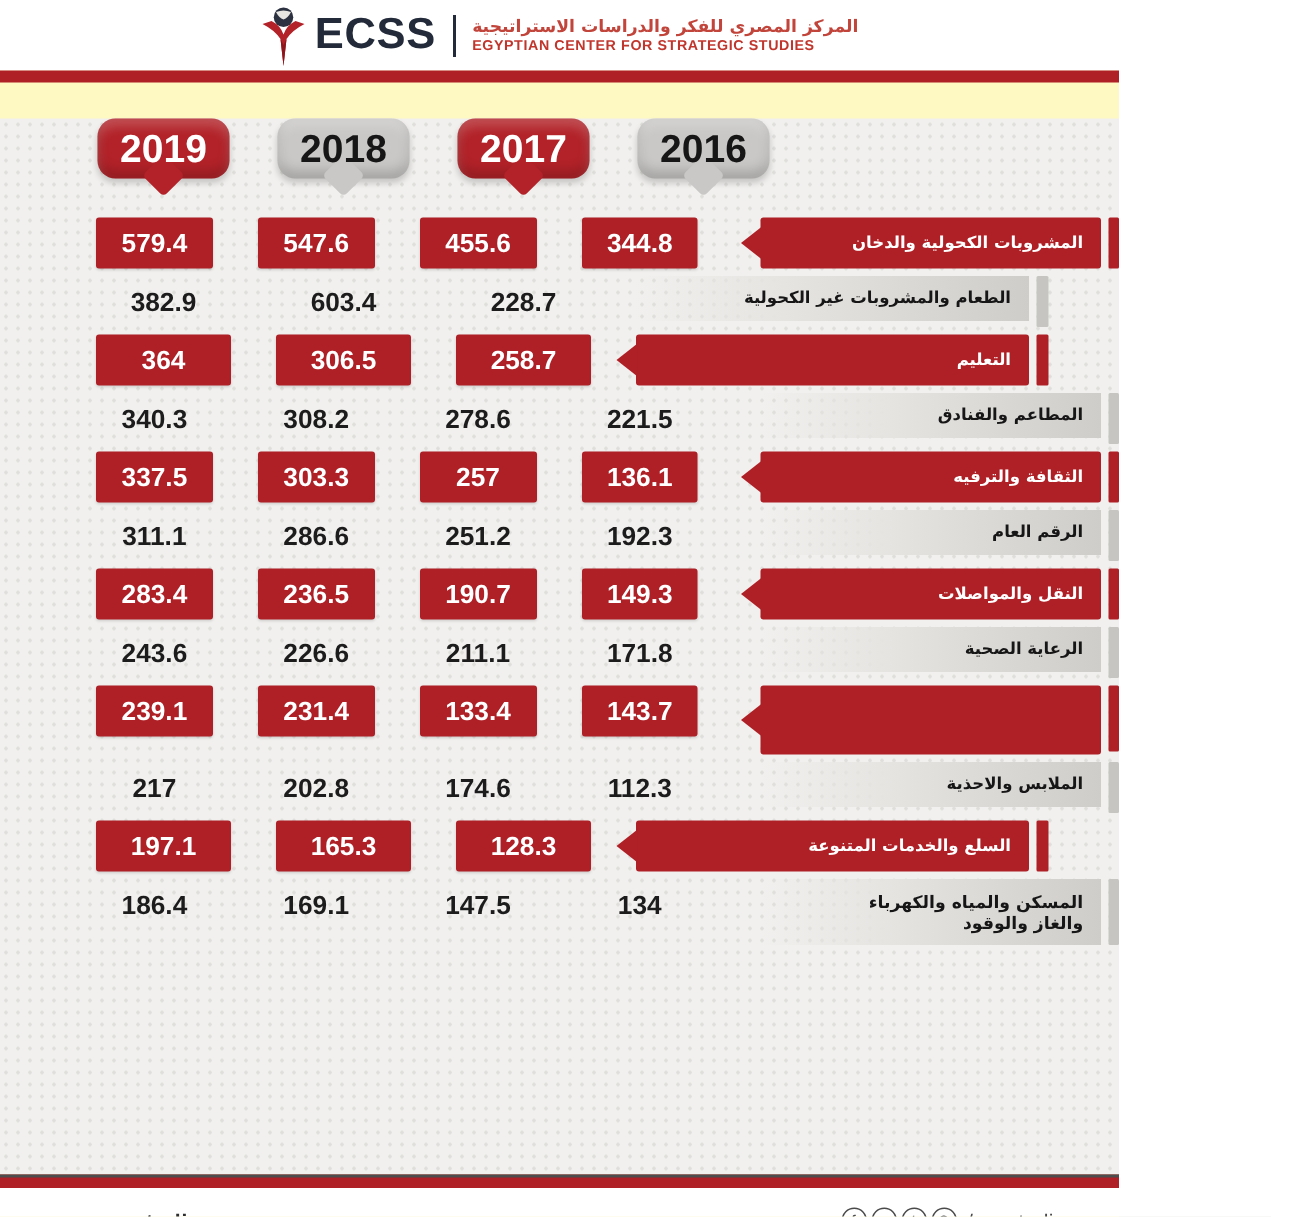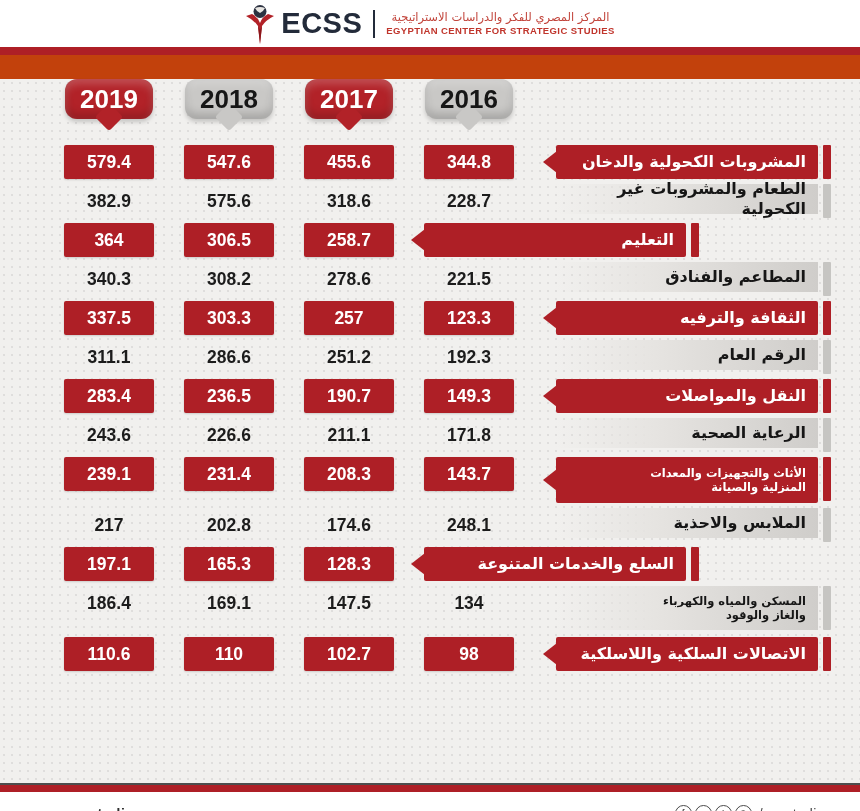--- a/index.html
+++ b/index.html
@@ -1,26 +1,26 @@
 <!DOCTYPE html>
 <html lang="ar"><head>
 <meta charset="utf-8">
 <style>
   html,body{margin:0;padding:0;}
   body{font-family:"DejaVu Sans","Liberation Sans",sans-serif;}
-  .page{position:relative;width:860px;height:811px;overflow:hidden;background:#c2410c;}
+  .page{position:relative;width:746px;height:811px;overflow:hidden;background:#fef9c3;}
 
   
   .top{height:47px;background:#ffffff;display:flex;align-items:center;justify-content:center;}
   .logo{display:flex;align-items:center;gap:6px;}
   .logo-icon{width:30px;height:42px;margin-top:2px;}
   .logo-ecss{font-family:"Liberation Sans",sans-serif;font-weight:bold;font-size:29px;color:#232b3a;letter-spacing:.5px;line-height:1;}
   .logo-sep{width:2px;height:28px;background:#232b3a;margin:0 5px;}
   .logo-text{display:flex;flex-direction:column;justify-content:center;}
-  .logo-ar{color:#c2453c;font-size:11.5px;font-weight:normal;text-align:center;direction:rtl;line-height:1.25;}
+  .logo-ar{color:#c2453c;font-size:11.5px;font-weight:bold;text-align:center;direction:rtl;line-height:1.25;}
   .logo-en{color:#c0352c;font-family:"Liberation Sans",sans-serif;font-size:9.5px;font-weight:bold;letter-spacing:.4px;line-height:1.3;}
 
   .top-band{height:8px;background:#ae1f26;}
 
   
   .content{height:704px;background:#f1f0ee;background-image:radial-gradient(rgba(130,128,125,.16) 1px,rgba(0,0,0,0) 1.3px);background-size:8px 8px;}
 
   .years-row{display:flex;margin:24px 0 0 64px;align-items:flex-end;}
   .year-cell{width:90px;margin-right:30px;display:flex;justify-content:center;}
   .badge{position:relative;width:88px;height:40px;border-radius:12px;display:flex;align-items:center;justify-content:center;
@@ -34,21 +34,21 @@
 
   .rows{margin:26px 0 0 64px;}
   .row{display:flex;align-items:flex-start;margin-bottom:5px;min-height:34px;}
   .val{width:90px;height:34px;margin-right:30px;display:flex;align-items:center;justify-content:center;
        font-family:"Liberation Sans",sans-serif;font-weight:bold;font-size:17.5px;color:#1c1c1c;border-radius:2px;}
   .val:nth-child(4){margin-right:42px;}
   .row.hl .val{background:#ae1f26;color:#ffffff;box-shadow:0 1px 2px rgba(0,0,0,.15);}
 
   .labelband{position:relative;width:262px;height:30px;display:flex;align-items:center;justify-content:flex-end;
              background:linear-gradient(to left,#cfcdca,#e6e4e1 62%,rgba(230,228,225,0));}
-  .label{direction:rtl;text-align:right;font-weight:bold;font-size:16px;color:#161616;padding:0 12px 0 6px;line-height:1.25;white-space:pre-line;}
+  .label{direction:rtl;text-align:right;font-weight:bold;font-size:11px;color:#161616;padding:0 12px 0 6px;line-height:1.25;white-space:pre-line;}
   .row.hl .labelband{background:#ae1f26;height:34px;border-radius:2px;}
   .row.hl .label{color:#ffffff;}
   .row.hl .labelband .arrow{content:'';position:absolute;left:-13px;top:50%;transform:translateY(-50%);
         width:0;height:0;border-top:11px solid rgba(0,0,0,0);border-bottom:11px solid rgba(0,0,0,0);border-right:14px solid #ae1f26;}
   .row.two-line{min-height:46px;}
   .row.two-line .labelband{height:44px;}
   .row.two-line .label{font-size:11.5px;}
   .row.two-line.hl .labelband{height:46px;}
 
   .stripe{width:8px;height:34px;margin-left:5px;background:#c6c5c2;border-radius:1px;}
@@ -122,22 +122,21 @@
         <div class="val">344.8</div>
         <div class="labelband">
           <span class="arrow"></span>
           <span class="label">المشروبات الكحولية والدخان</span>
         </div>
         <div class="stripe"></div>
       </div>
 
       <div class="row">
         <div class="val">382.9</div>
-        <div class="val">575.6</div>
-        <div class="val">318.6</div>
+        <div class="val">603.4</div>
         <div class="val">228.7</div>
         <div class="labelband">
           <span class="arrow"></span>
           <span class="label">الطعام والمشروبات غير الكحولية</span>
         </div>
         <div class="stripe"></div>
       </div>
 
       <div class="row hl">
         <div class="val">364</div>
@@ -159,21 +158,21 @@
           <span class="arrow"></span>
           <span class="label">المطاعم والفنادق</span>
         </div>
         <div class="stripe"></div>
       </div>
 
       <div class="row hl">
         <div class="val">337.5</div>
         <div class="val">303.3</div>
         <div class="val">257</div>
-        <div class="val">123.3</div>
+        <div class="val">136.1</div>
         <div class="labelband">
           <span class="arrow"></span>
           <span class="label">الثقافة والترفيه</span>
         </div>
         <div class="stripe"></div>
       </div>
 
       <div class="row">
         <div class="val">311.1</div>
         <div class="val">286.6</div>
@@ -206,35 +205,33 @@
         <div class="labelband">
           <span class="arrow"></span>
           <span class="label">الرعاية الصحية</span>
         </div>
         <div class="stripe"></div>
       </div>
 
       <div class="row hl two-line">
         <div class="val">239.1</div>
         <div class="val">231.4</div>
-        <div class="val">208.3</div>
+        <div class="val">133.4</div>
         <div class="val">143.7</div>
         <div class="labelband">
           <span class="arrow"></span>
-          <span class="label">الأثاث والتجهيزات والمعدات
-المنزلية والصيانة</span>
         </div>
         <div class="stripe"></div>
       </div>
 
       <div class="row">
         <div class="val">217</div>
         <div class="val">202.8</div>
         <div class="val">174.6</div>
-        <div class="val">248.1</div>
+        <div class="val">112.3</div>
         <div class="labelband">
           <span class="arrow"></span>
           <span class="label">الملابس والاحذية</span>
         </div>
         <div class="stripe"></div>
       </div>
 
       <div class="row hl">
         <div class="val">197.1</div>
         <div class="val">165.3</div>
@@ -252,31 +249,20 @@
         <div class="val">147.5</div>
         <div class="val">134</div>
         <div class="labelband">
           <span class="arrow"></span>
           <span class="label">المسكن والمياه والكهرباء
 والغاز والوقود</span>
         </div>
         <div class="stripe"></div>
       </div>
 
-      <div class="row hl">
-        <div class="val">110.6</div>
-        <div class="val">110</div>
-        <div class="val">102.7</div>
-        <div class="val">98</div>
-        <div class="labelband">
-          <span class="arrow"></span>
-          <span class="label">الاتصالات السلكية واللاسلكية</span>
-        </div>
-        <div class="stripe"></div>
-      </div>
     </div>
 
   </main>
 
   <div class="footer-line"></div>
   <footer class="footer">
     <div class="website"><span>www.</span><span class="bold">ecsstudies</span><span>.com</span></div>
     <div class="social">
       <span id="social-icons" style="display:flex;gap:3px;">
           <span class="social-icon">f</span>

